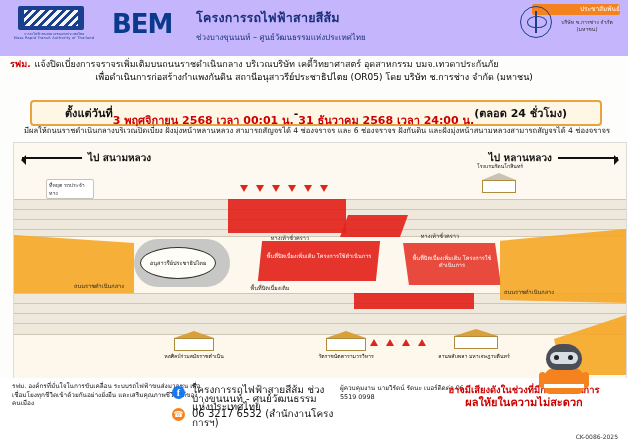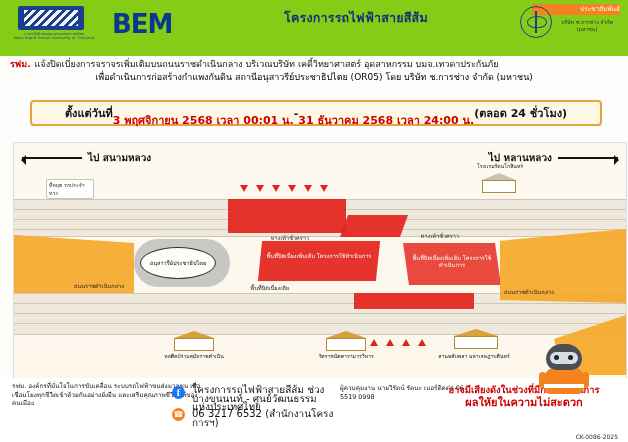--- a/index.html
+++ b/index.html
@@ -1,30 +1,30 @@
 <!DOCTYPE html>
 <html><head>
 <meta charset="utf-8">
 <style>
   html,body{margin:0;padding:0;}
   body{width:628px;height:442px;background:#fff;font-family:"DejaVu Sans","Liberation Sans",sans-serif;overflow:hidden;}
   #page{position:relative;width:628px;height:442px;background:#fdfdfb;}
 
   
-  .hdr{position:absolute;left:0;top:0;width:628px;height:56px;background:#84cc16;}
+  .hdr{position:absolute;left:0;top:0;width:628px;height:56px;background:#c4b5fd;}
   .logo-mrta{position:absolute;left:8px;top:6px;width:92px;height:42px;}
   .logo-mrta .box{width:66px;height:24px;background:#1b3f8f;border-radius:2px;position:relative;overflow:hidden;margin-left:10px;}
   .logo-mrta .box:before{content:"";position:absolute;left:6px;top:4px;width:54px;height:16px;
       background:repeating-linear-gradient(135deg,#fff 0 3px,#1b3f8f 3px 6px);opacity:.95;}
   .logo-mrta .t1{font-size:3.4px;color:#1b3f8f;text-align:center;line-height:4px;margin-top:2px;}
   .logo-mrta .t2{font-size:3.6px;color:#1b3f8f;text-align:center;letter-spacing:.2px;}
 
   .logo-bem{position:absolute;left:112px;top:9px;font-size:26px;font-weight:bold;color:#0a3a8c;letter-spacing:-1px;}
 
-  .hdr-title{position:absolute;left:196px;top:8px;width:320px;text-align:center;}
+  .hdr-title{position:absolute;left:196px;top:8px;width:320px;text-align:left;}
   .hdr-title .l1{font-size:12.5px;font-weight:bold;color:#1a2f7a;letter-spacing:.2px;}
   .hdr-title .l2{font-size:8px;color:#1a2f7a;margin-top:3px;}
 
   .logo-right{position:absolute;right:8px;top:4px;width:104px;height:48px;}
   .lr-badge{position:absolute;right:0;top:0;width:88px;height:11px;background:#f4821f;border-radius:2px;color:#fff;
       font-size:6.5px;text-align:right;line-height:11px;}
   .lr-emb{position:absolute;left:4px;top:2px;width:34px;height:34px;}
   .lr-emb .circ{width:30px;height:30px;border:1.4px solid #1a3f8f;border-radius:50%;position:relative;}
   .lr-emb .circ:after{content:"";position:absolute;left:50%;top:4px;width:2px;height:22px;background:#1a3f8f;transform:translateX(-50%);}
   .lr-emb .circ:before{content:"";position:absolute;left:6px;top:9px;width:18px;height:10px;border:1.2px solid #1a3f8f;border-radius:50% 50% 45% 45%;}
@@ -110,20 +110,21 @@
     <div class="logo-mrta">
       <div class="box"></div>
       <div class="t1">การรถไฟฟ้าขนส่งมวลชนแห่งประเทศไทย</div>
       <div class="t2">Mass Rapid Transit Authority of Thailand</div>
     </div>
 
     <div class="logo-bem"><span>BEM</span></div>
 
     <div class="hdr-title">
       <div class="l1">โครงการรถไฟฟ้าสายสีส้ม</div>
+      <div class="l2">ช่วงบางขุนนนท์ – ศูนย์วัฒนธรรมแห่งประเทศไทย</div>
     </div>
 
     <div class="logo-right">
       <div class="lr-badge">ประชาสัมพันธ์</div>
       <div class="lr-emb">
           <div class="circ"></div>
         </div>
       <div class="lr-txt">บริษัท ช.การช่าง จำกัด (มหาชน)</div>
     </div>
   </div>
@@ -138,20 +139,21 @@
   </div>
 
   <div class="datebar">
     <span>ตั้งแต่วันที่ </span>
     <span class="hl">3 พฤศจิกายน 2568 เวลา 00:01 น.</span>
     <span> - </span>
     <span class="hl">31 ธันวาคม 2568 เวลา 24:00 น.</span>
     <span> (ตลอด 24 ชั่วโมง)</span>
   </div>
 
+  <div class="subnote">มีผลให้ถนนราชดำเนินกลางบริเวณปิดเบี่ยง ฝั่งมุ่งหน้าหลานหลวง สามารถสัญจรได้ 4 ช่องจราจร และ 6 ช่องจราจร ฝั่งกันดิน และฝั่งมุ่งหน้าสนามหลวงสามารถสัญจรได้ 4 ช่องจราจร</div>
 
   <div class="map">
     <div class="map-bg"></div>
 
     <div class="arrow-l"></div>
     <div class="dirlabel" style="left:74px;top:7px">ไป สนามหลวง</div>
     <div class="arrow-r"></div>
     <div class="dirlabel" style="right:74px;top:7px">ไป หลานหลวง</div>
 
     <div class="road" style="left:0;top:56px;width:612px;height:36px"></div>

